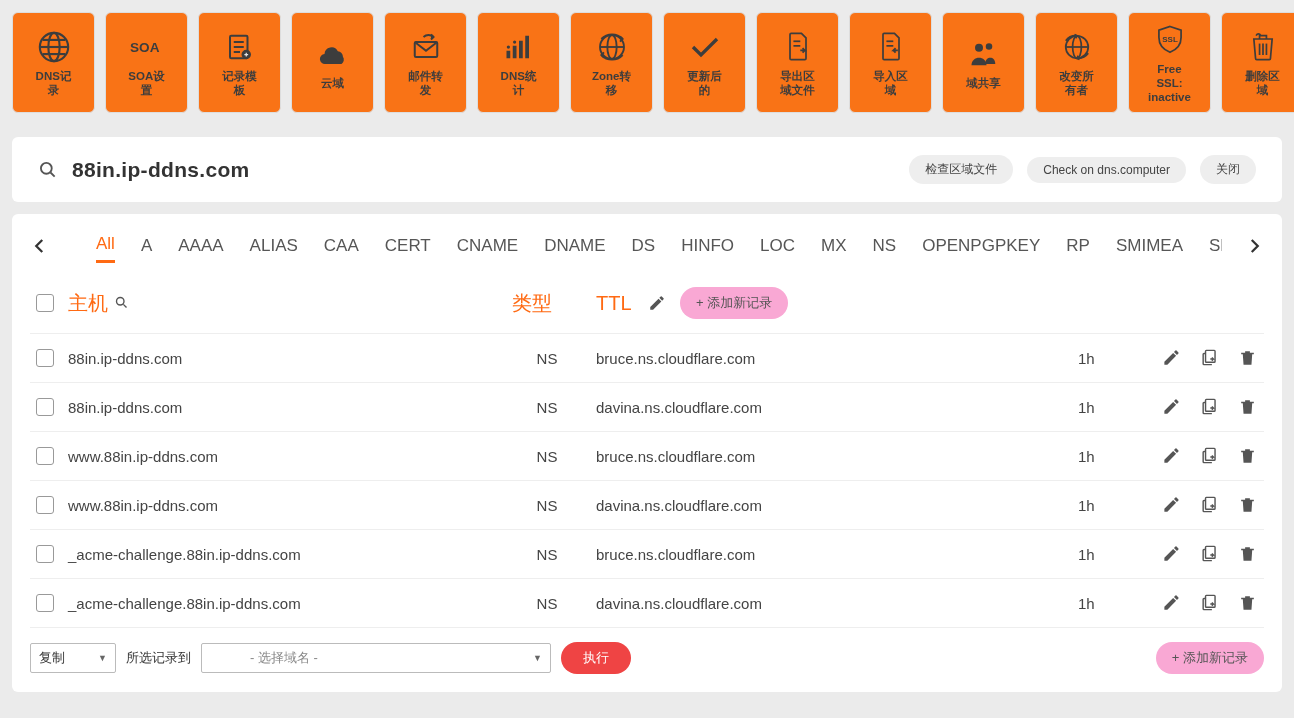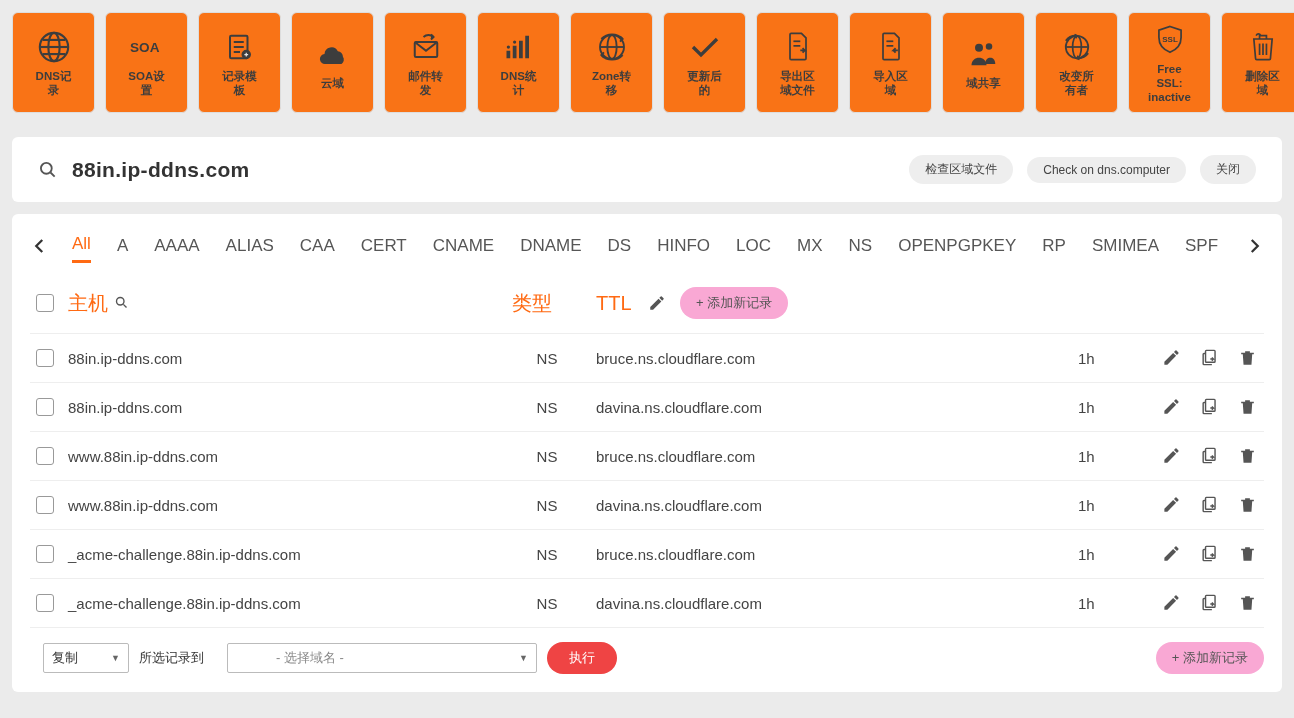--- a/index.html
+++ b/index.html
@@ -14,21 +14,21 @@
 .domain-bar .mag { color:#555; }
 .domain-bar .dom { font-size:21px; font-weight:600; color:#333; letter-spacing:.3px; flex:1; }
 .pill { background:#eee; border:none; border-radius:16px; padding:6px 16px; font-size:12px; color:#444; cursor:pointer; }
 
 .panel { margin:12px; background:#fff; border-radius:6px; padding:14px 18px 18px; }
 
 .tabs { display:flex; align-items:center; gap:22px; border-bottom:none; position:relative; }
 .tabs .chev { width:20px; cursor:pointer; color:#333; display:flex; align-items:center; justify-content:center; }
 .tabs-inner { display:flex; gap:26px; flex:1; overflow:hidden; align-items:center; }
 .tab { font-size:17px; color:#565656; font-weight:400; cursor:pointer; padding:6px 0; white-space:nowrap; }
-.tab.active { color:#ff6a13; font-weight:500; border-bottom:3px solid #ff6a13; }
+.tab.active { color:#ff6a13; font-weight:500; border-bottom:3px solid #ff6a13;margin-left:24px; }
 
 .head-row { display:flex; align-items:center; gap:14px; padding:14px 6px; border-bottom:1px solid #eee; margin-top:10px; }
 .head-row .chk { width:18px; height:18px; border:1.5px solid #999; border-radius:3px; cursor:pointer; }
 .hcol { color:#ff6a13; font-size:20px; display:flex; align-items:center; gap:6px; }
 .col-host { width:430px; }
 .col-type { width:70px; }
 .col-point { flex:1; }
 .col-ttl { width:70px;gap:16px; }
 .mag-sm { width:16px; height:16px; color:#555; }
 .pencil-sm { width:18px; height:18px; color:#555; cursor:pointer; }
@@ -38,23 +38,23 @@
 .row .chk { width:18px; height:18px; border:1.5px solid #999; border-radius:3px; cursor:pointer; }
 .cell { color:#444; font-size:15px; }
 .c-host { width:430px; }
 .c-type { width:70px; text-align:center; }
 .c-point { flex:1; }
 .c-ttl { width:70px; }
 .row-actions { display:flex; gap:18px; align-items:center; }
 .act { width:20px; height:20px; color:#555; cursor:pointer; }
 
 .footer-bar { display:flex; align-items:center; gap:10px; margin-top:14px; }
-.sel { border:1px solid #bbb; background:#fff; font-size:13px; color:#333; padding:5px 8px; border-radius:2px; display:flex; align-items:center; justify-content:space-between; cursor:pointer;margin-left:13px; }
+.sel { border:1px solid #bbb; background:#fff; font-size:13px; color:#333; padding:5px 8px; border-radius:2px; display:flex; align-items:center; justify-content:space-between; cursor:pointer; }
 .sel-action { width:86px; }
-.sel-domain { width:310px; color:#888;padding-left:48px; }
+.sel-domain { width:350px; color:#888;padding-left:48px; }
 .sel .tri { color:#666; font-size:9px; }
 .fb-txt { font-size:13px; color:#333; }
 .exec { background:#ef4444; color:#fff; border:none; border-radius:16px; padding:7px 22px; font-size:13px; cursor:pointer; }
 .add2 { margin-left:auto; }
 
 svg { display:block; }
 </style>
 </head>
 <body>
 

